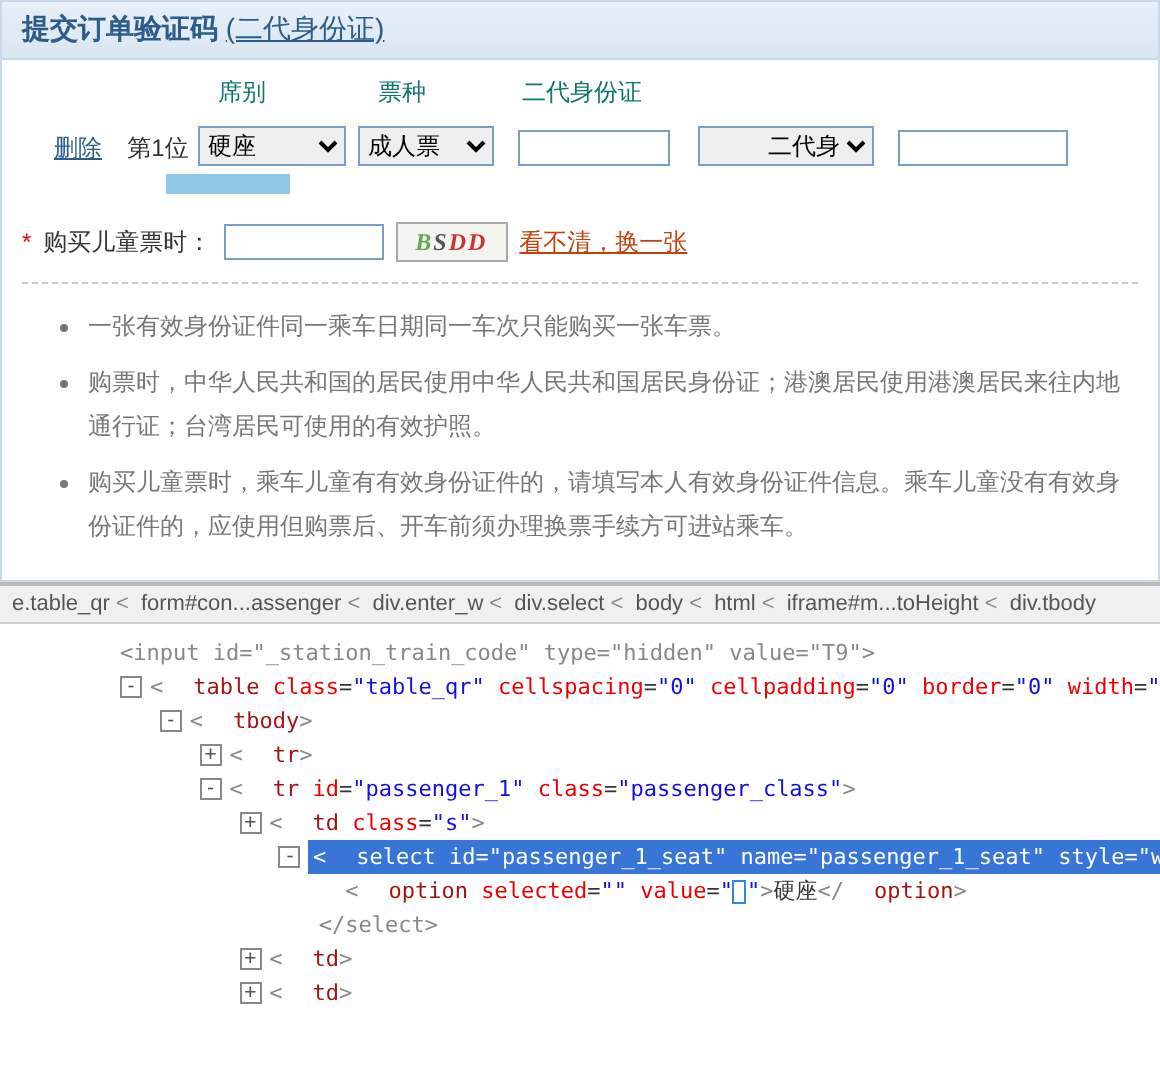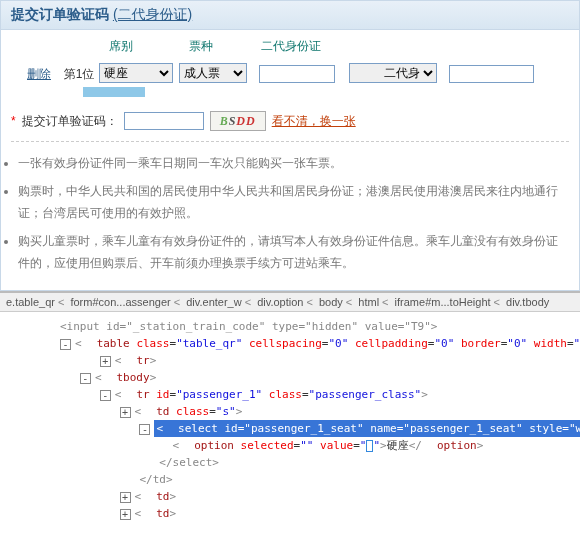--- a/index.html
+++ b/index.html
@@ -31,21 +31,21 @@
 .req-star { color: #e00; }
 .captcha-label { color: #333; }
 .captcha-input { width: 80px; }
 .captcha-img { width: 56px; height: 20px; border: 1px solid #aaa; display: flex; align-items: center; justify-content: center; font-family: serif; font-style: italic; font-weight: bold; letter-spacing: 1px; background: #f4f4f0; }
 .captcha-img .c1 { color: #6a5; }
 .captcha-img .c2 { color: #555; font-style: italic; }
 .captcha-img .c3 { color: #c33; }
 .captcha-img .c4 { color: #c33; }
 .refresh-link { color: #c2410c; text-decoration: underline; cursor: pointer; }
 .rules { border-top: 1px dashed #ccc; margin: 0 10px; padding: 10px 0 0 0; }
-.rules li { list-style: disc; margin-left: 7px; color: #777; line-height: 22px; margin-bottom: 6px; }
+.rules li { list-style: disc; margin-left: 33px; color: #777; line-height: 22px; margin-bottom: 6px; }
 .devtools { border-top: 2px solid #bbb; background: #fff; }
 .breadcrumb { background: #f0f0f0; border-bottom: 1px solid #ccc; padding: 3px 6px; font-size: 11px; color: #555; white-space: nowrap; overflow: hidden; }
 .breadcrumb .sep { color: #888; margin: 0 3px; }
 .dom-tree { font-family: Consolas, monospace; font-size: 11px; padding: 6px 0 6px 60px; line-height: 17px; color: #333; }
 .dom-line { white-space: pre; }
 .toggle { display: inline-block; width: 11px; height: 11px; border: 1px solid #888; text-align: center; line-height: 9px; font-size: 10px; color: #555; margin-right: 4px; background: #fff; cursor: pointer; vertical-align: middle; }
 .tag-angle { color: #888; }
 .tag-name { color: #a31515; margin-left: 15px; }
 .attr-name { color: #e00; }
 .attr-val { color: #11d; }
@@ -93,21 +93,21 @@
       </select>
     </div>
     <div class="col-idno">
       <input type="text" class="inp-idno" value="" style="">
     </div>
   </div>
   <div class="highlight-bar"></div>
 
   <div class="captcha-row">
     <span class="req-star">*</span>
-    <span class="captcha-label">提交订单验证码：</span>
+    <span class="captcha-label">购买儿童票时：</span>
     <input type="text" class="captcha-input" value="" style="">
     <span class="captcha-img">
       <span class="c1">B</span>
       <span class="c2">S</span>
       <span class="c3">D</span>
       <span class="c4">D</span>
     </span>
     <span class="refresh-link">看不清，换一张</span>
   </div>
 
@@ -116,35 +116,34 @@
     <li>购票时，中华人民共和国的居民使用中华人民共和国居民身份证；港澳居民使用港澳居民来往内地通行证；台湾居民可使用的有效护照。</li>
     <li>购买儿童票时，乘车儿童有有效身份证件的，请填写本人有效身份证件信息。乘车儿童没有有效身份证件的，应使用但购票后、开车前须办理换票手续方可进站乘车。</li>
   </ul>
 </div>
 
 <div class="devtools">
   <div class="breadcrumb">
     <span>e.table_qr</span><span class="sep">&lt;</span>
     <span>form#con...assenger</span><span class="sep">&lt;</span>
     <span>div.enter_w</span><span class="sep">&lt;</span>
-    <span>div.option</span><span class="sep">&lt;</span>
+    <span>div.select</span><span class="sep">&lt;</span>
     <span>body</span><span class="sep">&lt;</span>
     <span>html</span><span class="sep">&lt;</span>
     <span>iframe#m...toHeight</span><span class="sep">&lt;</span>
     <span>div.tbody</span>
   </div>
 
   <div class="dom-tree">
     <div class="dom-line gray">&lt;input id="_station_train_code" type="hidden" value="T9"&gt;</div>
     <div class="dom-line"><span class="toggle">-</span><span class="tag-angle">&lt;</span><span class="tag-name">table</span> <span class="attr-name">class</span>=<span class="attr-val">"table_qr"</span> <span class="attr-name">cellspacing</span>=<span class="attr-val">"0"</span> <span class="attr-name">cellpadding</span>=<span class="attr-val">"0"</span> <span class="attr-name">border</span>=<span class="attr-val">"0"</span> <span class="attr-name">width</span>=<span class="attr-val">"100%"</span></div>
+    <div class="dom-line">   <span class="toggle">-</span><span class="tag-angle">&lt;</span><span class="tag-name">tbody</span><span class="tag-angle">&gt;</span></div>
     <div class="dom-line">      <span class="toggle">+</span><span class="tag-angle">&lt;</span><span class="tag-name">tr</span><span class="tag-angle">&gt;</span></div>
-    <div class="dom-line">   <span class="toggle">-</span><span class="tag-angle">&lt;</span><span class="tag-name">tbody</span><span class="tag-angle">&gt;</span></div>
     <div class="dom-line">      <span class="toggle">-</span><span class="tag-angle">&lt;</span><span class="tag-name">tr</span> <span class="attr-name">id</span>=<span class="attr-val">"passenger_1"</span> <span class="attr-name">class</span>=<span class="attr-val">"passenger_class"</span><span class="tag-angle">&gt;</span></div>
     <div class="dom-line">         <span class="toggle">+</span><span class="tag-angle">&lt;</span><span class="tag-name">td</span> <span class="attr-name">class</span>=<span class="attr-val">"s"</span><span class="tag-angle">&gt;</span></div>
     <div class="dom-line">            <span class="toggle">-</span><span class="sel-line"><span class="tag-angle">&lt;</span><span class="tag-name">select</span> <span class="attr-name">id</span>=<span class="attr-val">"passenger_1_seat"</span> <span class="attr-name">name</span>=<span class="attr-val">"passenger_1_seat"</span> <span class="attr-name">style</span>=<span class="attr-val">"width:74px"</span></span></div>
     <div class="dom-line">                 <span class="tag-angle">&lt;</span><span class="tag-name">option</span> <span class="attr-name">selected</span>=<span class="attr-val">""</span> <span class="attr-name">value</span>=<span class="attr-val">"</span><span class="cursor-box"></span><span class="attr-val">"</span><span class="tag-angle">&gt;</span><span>硬座</span><span class="tag-angle">&lt;/</span><span class="tag-name">option</span><span class="tag-angle">&gt;</span></div>
     <div class="dom-line">               <span class="tag-angle">&lt;/select&gt;</span></div>
-    <div class="dom-line">            <span class="tag-angle">&lt;/td&gt;</span></div>
     <div class="dom-line">         <span class="toggle">+</span><span class="tag-angle">&lt;</span><span class="tag-name">td</span><span class="tag-angle">&gt;</span></div>
     <div class="dom-line">         <span class="toggle">+</span><span class="tag-angle">&lt;</span><span class="tag-name">td</span><span class="tag-angle">&gt;</span></div>
 
   </div>
 </div>
 
 </body></html>

